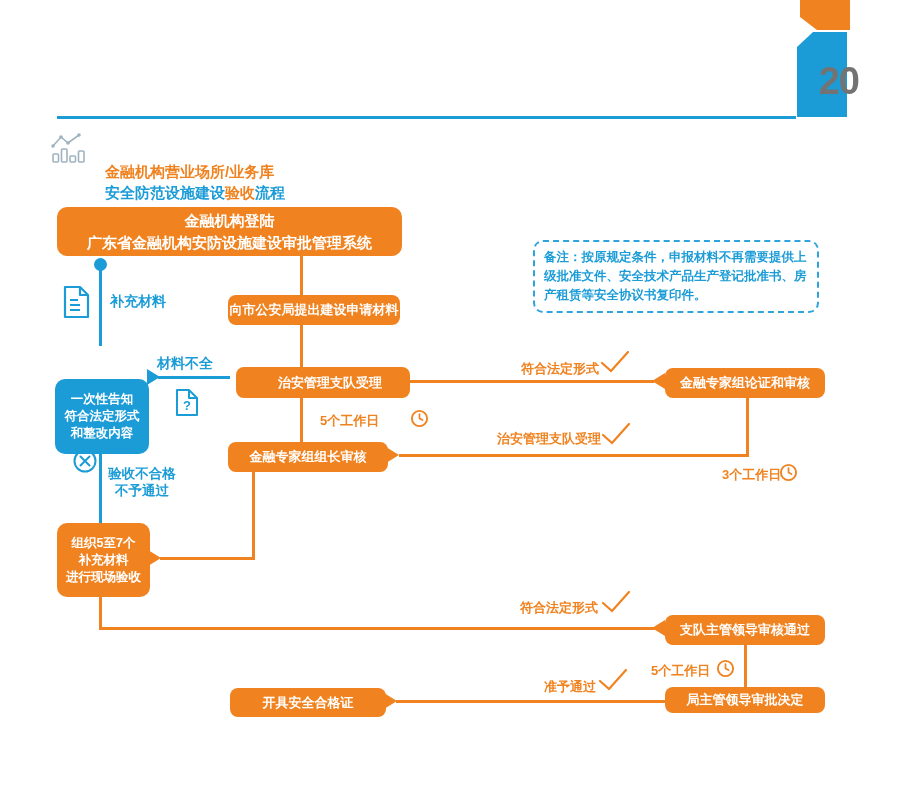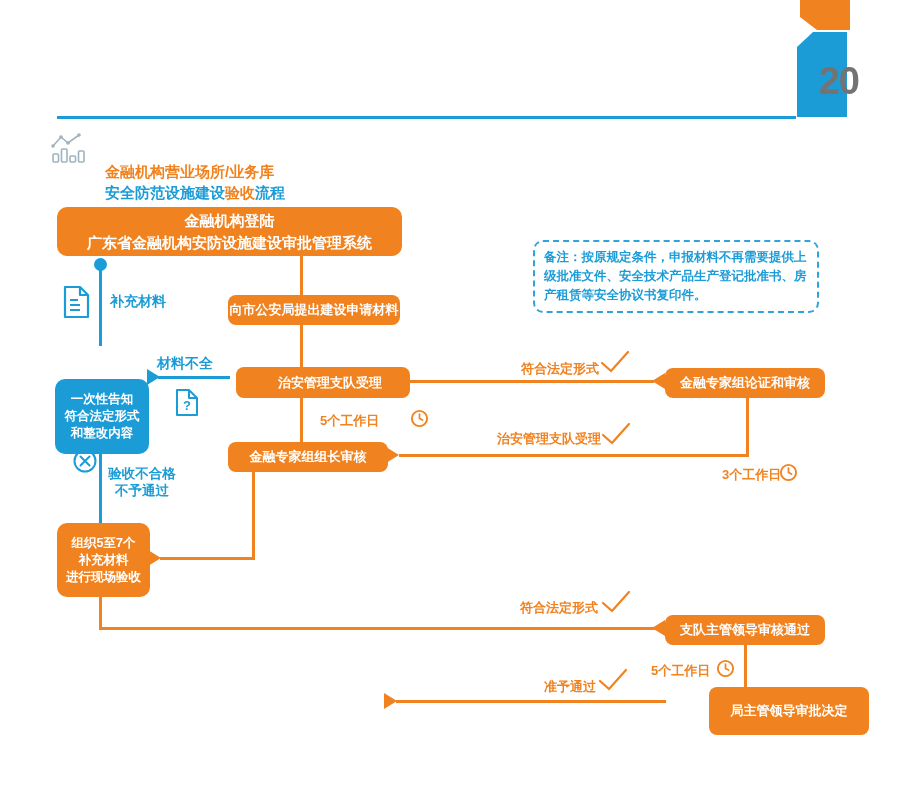--- a/index.html
+++ b/index.html
@@ -125,22 +125,23 @@
   <div class="box f12" style="left:57px;top:523px;width:93px;height:74px;border-radius:10px;">
     <div>组织5至7个</div>
     <div>补充材料</div>
     <div>进行现场验收</div>
   </div>
   <div class="ptr r" style="left:148px;top:550px;"></div>
 
   <div class="box f13" style="left:665px;top:615px;width:160px;height:30px;">支队主管领导审核通过</div>
   <div class="ptr l" style="left:652px;top:620px;"></div>
 
-  <div class="box f13" style="left:665px;top:687px;width:160px;height:48px;margin-left:44px;">局主管领导审批决定</div>
-
+  <div class="box f13" style="left:665px;top:687px;width:160px;height:26px;">局主管领导审批决定</div>
+
+  <div class="box f13" style="left:230px;top:688px;width:156px;height:29px;">开具安全合格证</div>
   <div class="ptr r" style="left:384px;top:693px;"></div>
 
   <span class="ic" style="left:63px;top:285px;">
     <svg width="27" height="34" viewBox="0 0 27 34">
       <path d="M2 2 H17 L25 10 V32 H2 Z" fill="#fff" stroke="#1C9CD7" stroke-width="2.2" stroke-linejoin="round"></path>
       <path d="M17 2 V10 H25" fill="none" stroke="#1C9CD7" stroke-width="2.2" stroke-linejoin="round"></path>
       <path d="M7 15 H15 M7 20 H17 M7 25 H17" stroke="#1C9CD7" stroke-width="1.8"></path>
     </svg>
   </span>
 

